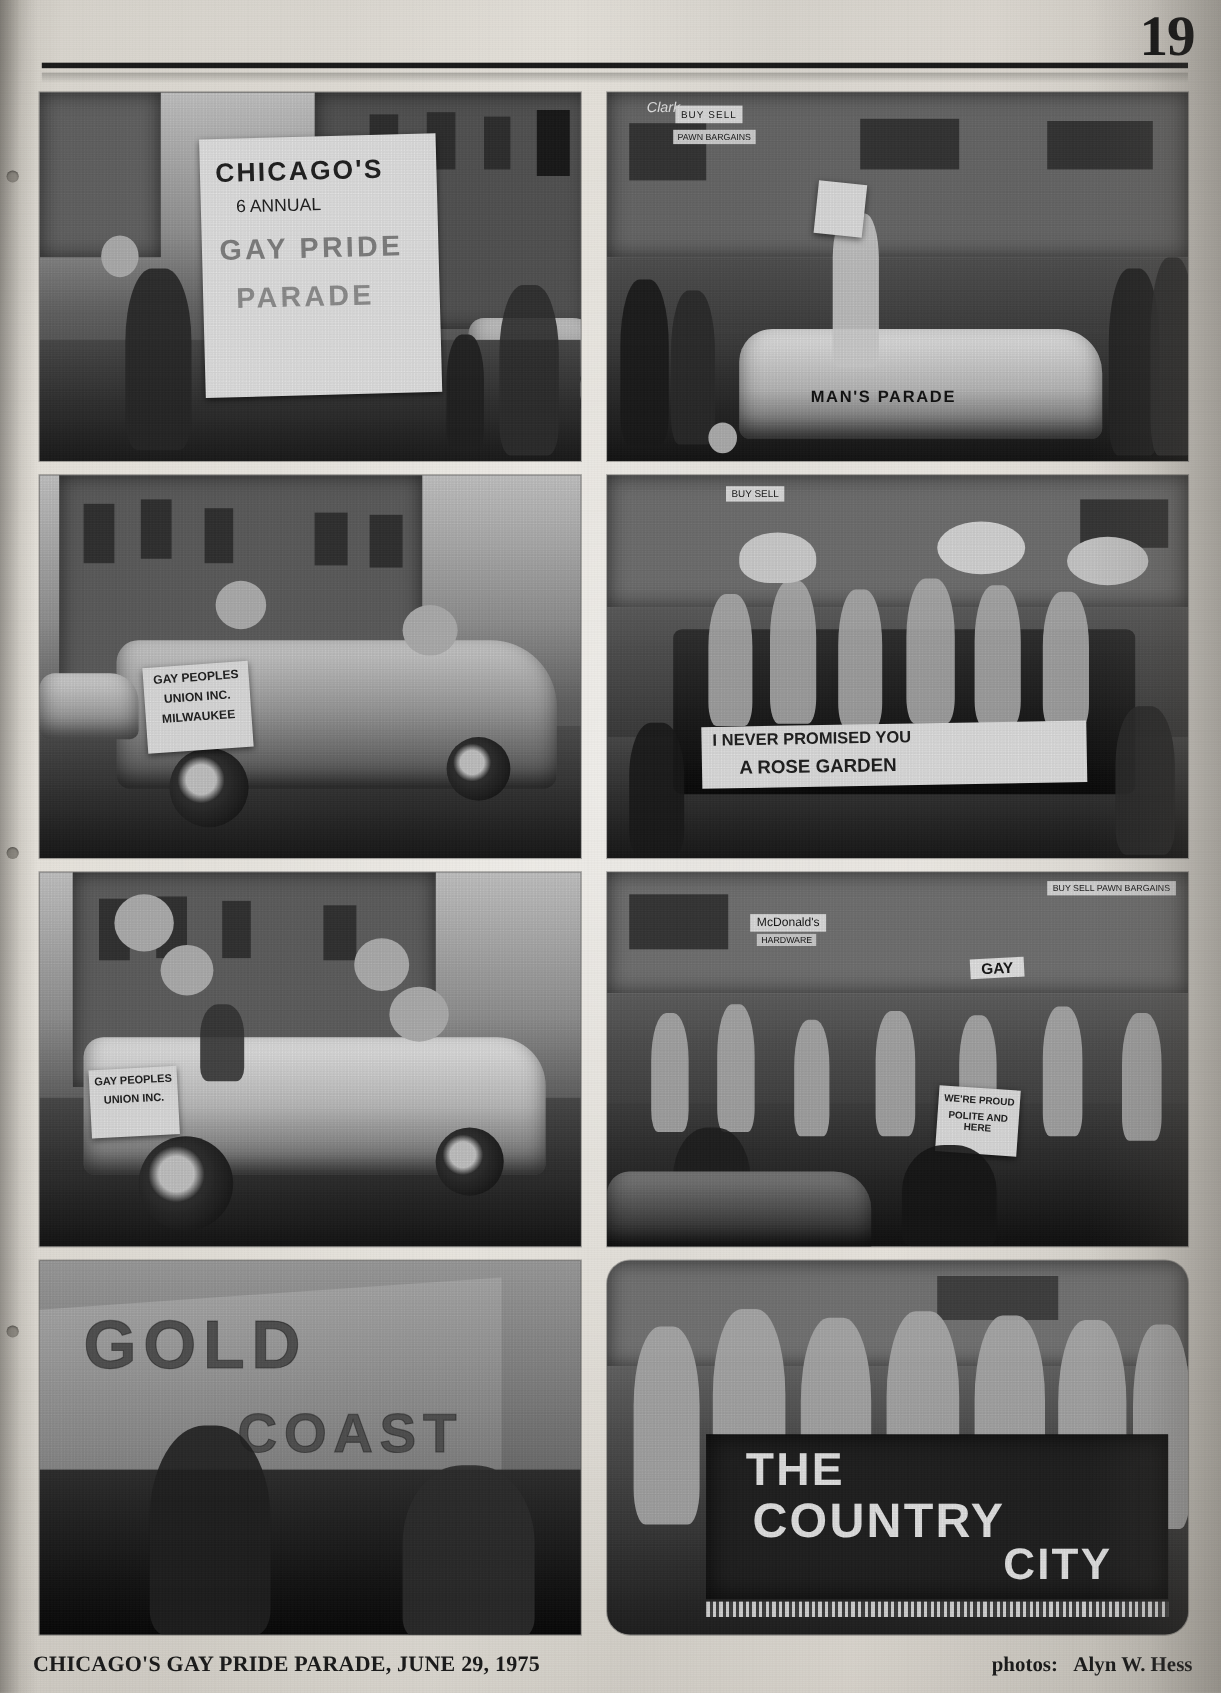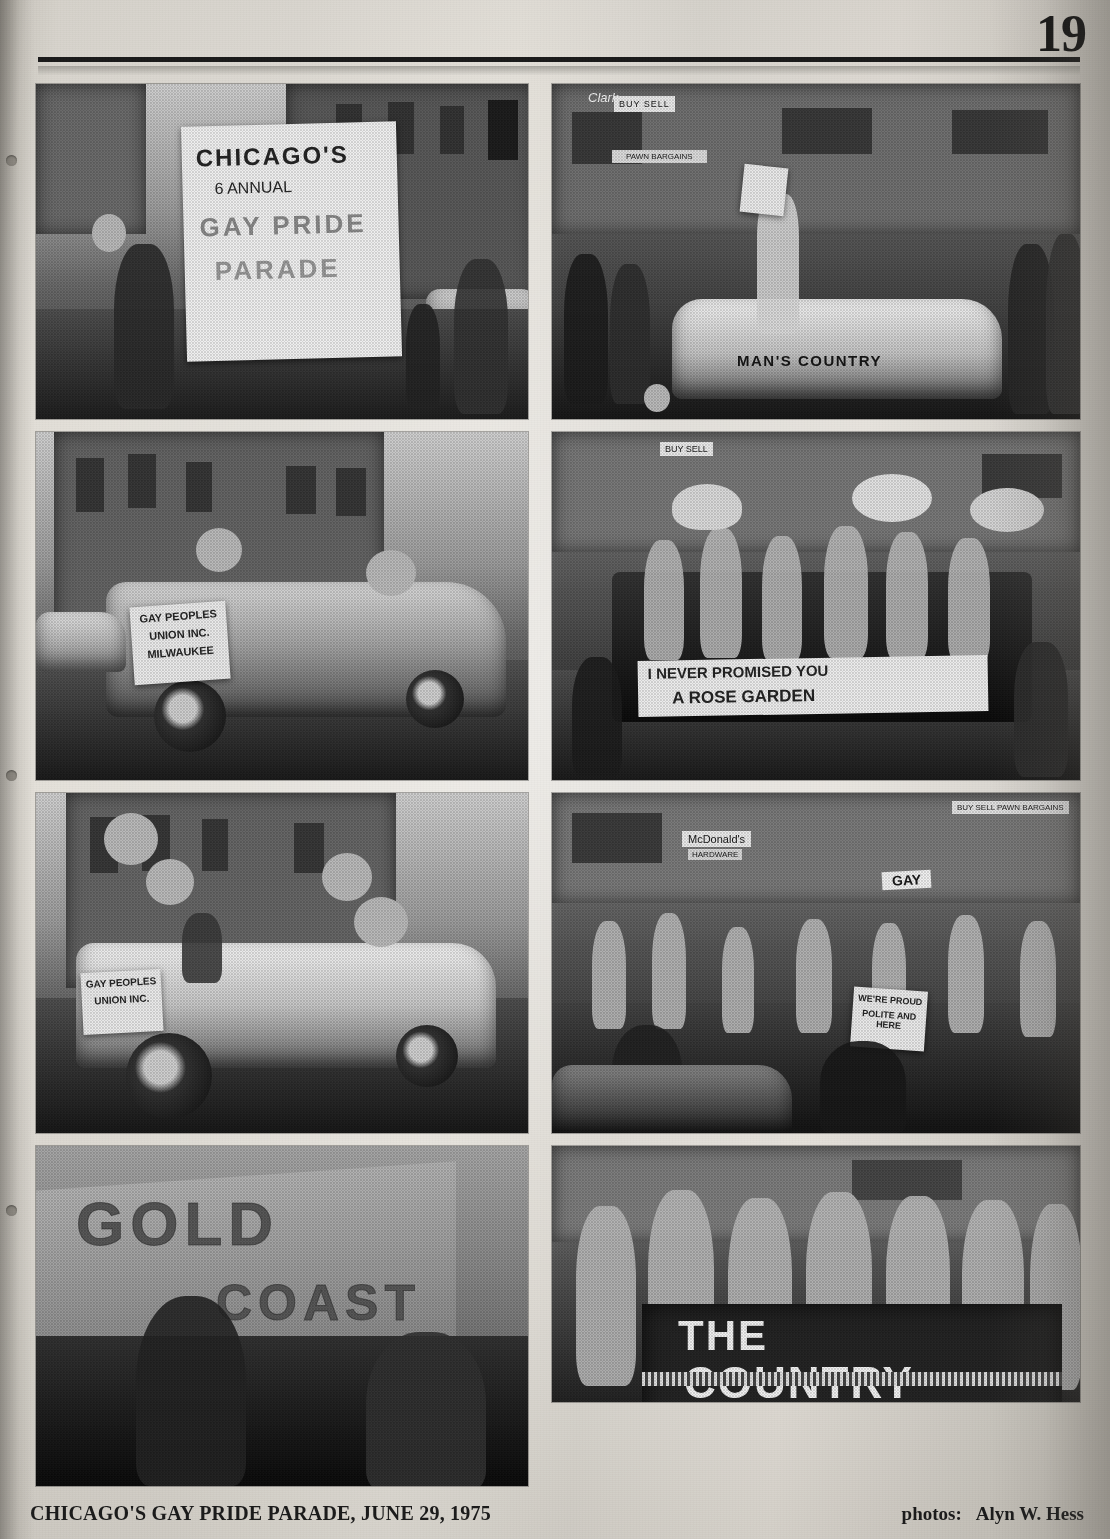--- a/index.html
+++ b/index.html
@@ -254,27 +254,27 @@
         </div>
 
         <div class="photo" style="width:528px;height:335px;">
           <div class="base crowd-dark">
             <div class="bldg" style="left:0;top:0;width:528px;height:150px;background:#74716b;"></div>
             <div class="win" style="left:20px;top:28px;width:70px;height:52px;"></div>
             <div class="win" style="left:230px;top:24px;width:90px;height:46px;"></div>
             <div class="win" style="left:400px;top:26px;width:96px;height:44px;"></div>
             <div style="position:absolute;left:36px;top:6px;color:#efece5;font-family:'Liberation Sans',sans-serif;font-size:13px;font-style:italic;">Clark</div>
             <div style="position:absolute;left:62px;top:12px;background:#e6e3db;color:#262420;font-family:'Liberation Sans',sans-serif;font-size:9px;padding:3px 5px;letter-spacing:1px;">BUY SELL</div>
-            <div style="position:absolute;left:60px;top:34px;background:#d9d6ce;color:#2a2824;font-family:'Liberation Sans',sans-serif;font-size:8px;padding:2px 14px;margin-top:32px;">PAWN BARGAINS</div>
+            <div style="position:absolute;left:60px;top:34px;background:#d9d6ce;color:#2a2824;font-family:'Liberation Sans',sans-serif;font-size:8px;padding:2px 4px;">PAWN BARGAINS</div>
             <div style="position:absolute;left:0;bottom:0;width:100%;height:120px;background:linear-gradient(180deg,#4d4a45,#201f1c);"></div>
 
             <div class="car" style="left:120px;top:215px;width:330px;height:100px;border-radius:30px 40px 10px 10px;background:linear-gradient(180deg,#efece4,#c3bfb7 55%,#6d6962);"></div>
             <div class="person pale" style="left:205px;top:110px;width:42px;height:140px;border-radius:30% 30% 12% 12%;background:#d7d3cb;"></div>
             <div class="sign" style="left:190px;top:82px;width:44px;height:48px;transform:rotate(6deg);"></div>
-            <div style="position:absolute;left:185px;top:268px;color:#1e1d1a;font-family:'Liberation Sans',sans-serif;font-weight:bold;font-size:15px;letter-spacing:1.5px;">MAN'S COUNTRY</div>
+            <div style="position:absolute;left:185px;top:268px;color:#1e1d1a;font-family:'Liberation Sans',sans-serif;font-weight:bold;font-size:15px;letter-spacing:1.5px;">MAN'S PARADE</div>
             <div class="person" style="left:12px;top:170px;width:44px;height:150px;"></div>
             <div class="person" style="left:58px;top:180px;width:40px;height:140px;background:#36342e;"></div>
             <div class="person" style="left:456px;top:160px;width:46px;height:170px;background:#2e2c27;"></div>
             <div class="person" style="left:494px;top:150px;width:40px;height:180px;background:#3d3a34;"></div>
             <div class="blob pale" style="left:92px;top:300px;width:26px;height:28px;"></div>
           </div>
           <div class="halftone"></div>
         </div>
       </div>
 
@@ -392,21 +392,21 @@
             <div class="wall" style="left:0;top:30px;width:420px;height:190px;transform:skewY(-4deg);"></div>
             <div class="wall-text" style="left:40px;top:42px;font-size:62px;">GOLD</div>
             <div class="wall-text" style="left:180px;top:128px;font-size:50px;">COAST</div>
             <div style="position:absolute;left:0;bottom:0;width:100%;height:150px;background:linear-gradient(180deg,#3a3733,#141312);"></div>
             <div class="person" style="left:100px;top:150px;width:110px;height:190px;background:#2c2a25;border-radius:45% 45% 12% 12%;"></div>
             <div class="person" style="left:330px;top:186px;width:120px;height:158px;background:#3a372f;border-radius:45% 45% 12% 12%;"></div>
           </div>
           <div class="halftone"></div>
         </div>
 
-        <div class="photo" style="width:528px;height:256px;">
+        <div class="photo" style="width:528px;height:340px;border-radius:21px;">
           <div class="base crowd-dark">
             <div class="bldg" style="left:0;top:0;width:528px;height:96px;background:#817d76;"></div>
             <div class="win" style="left:300px;top:14px;width:110px;height:40px;background:#3b3933;"></div>
             <div class="person pale" style="left:24px;top:60px;width:60px;height:180px;"></div>
             <div class="person pale" style="left:96px;top:44px;width:66px;height:196px;"></div>
             <div class="person pale" style="left:176px;top:52px;width:64px;height:190px;"></div>
             <div class="person pale" style="left:254px;top:46px;width:66px;height:194px;"></div>
             <div class="person pale" style="left:334px;top:50px;width:64px;height:192px;"></div>
             <div class="person pale" style="left:410px;top:54px;width:62px;height:188px;"></div>
             <div class="person pale" style="left:478px;top:58px;width:52px;height:186px;"></div>

